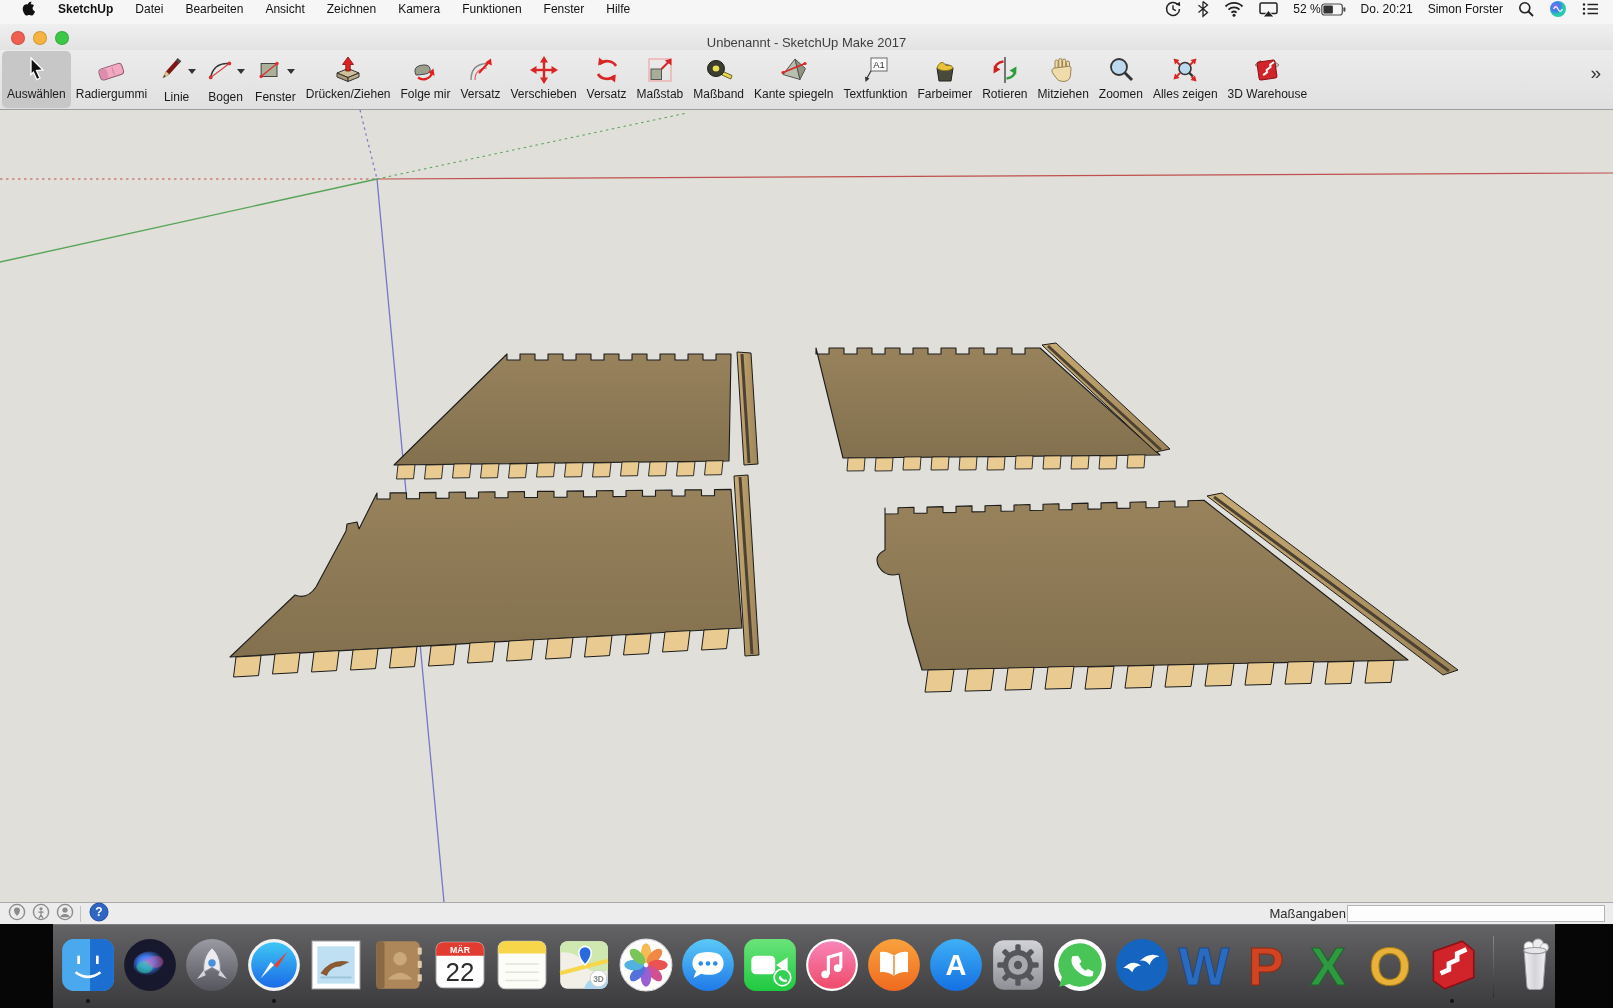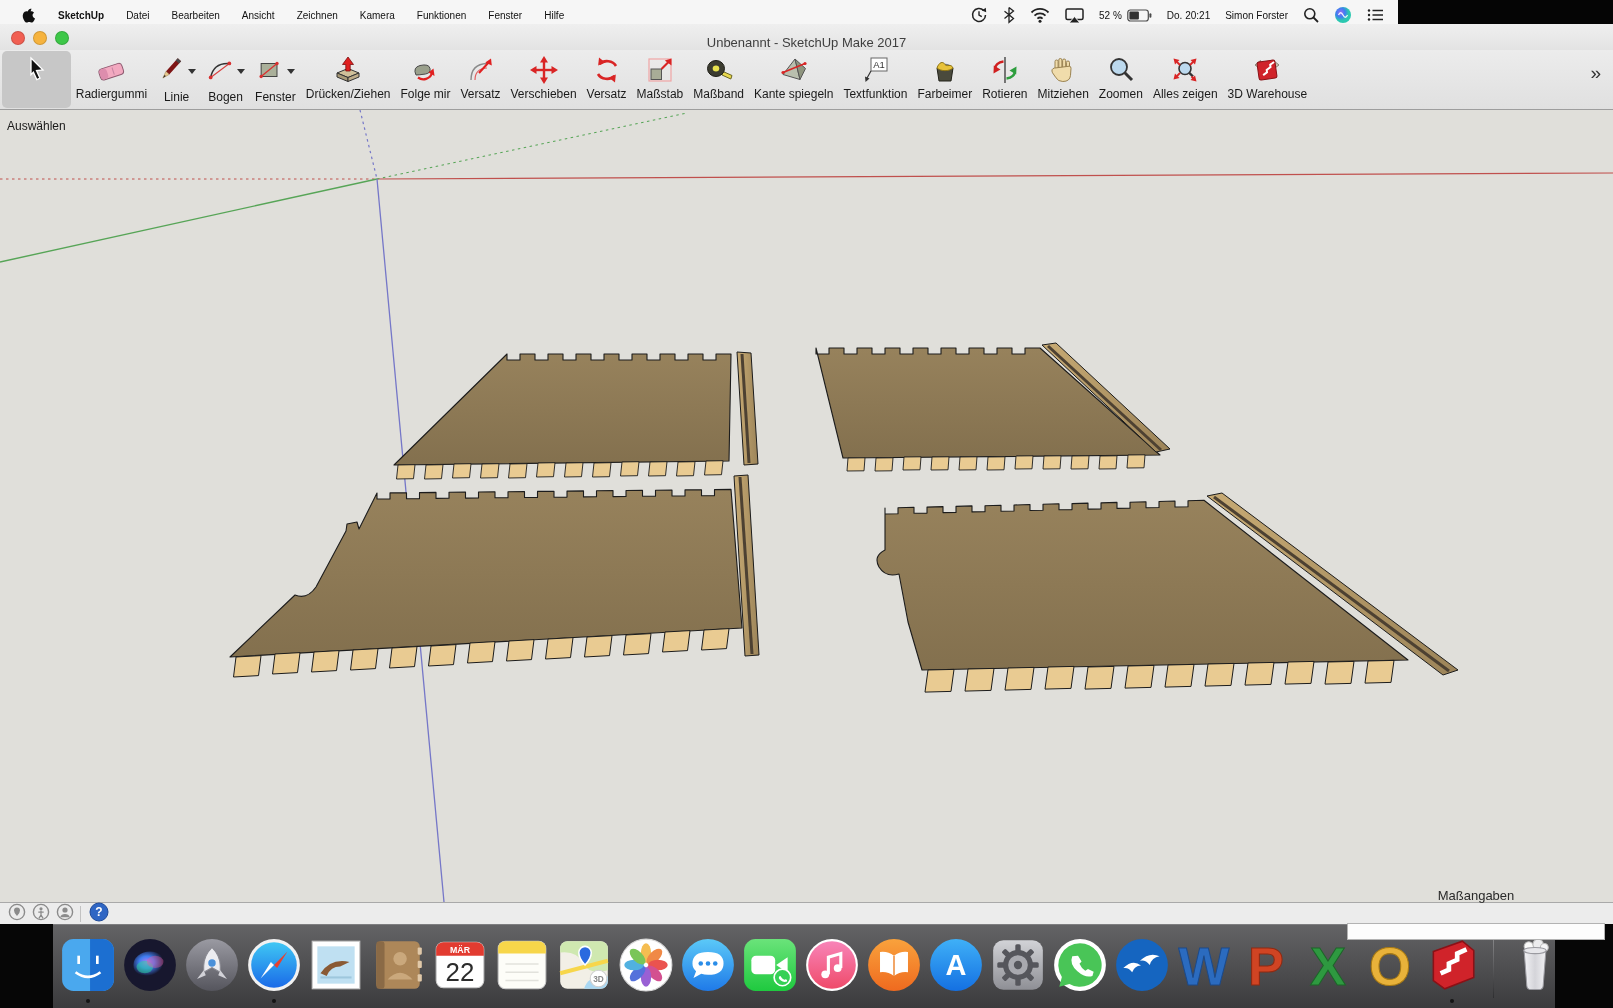--- a/index.html
+++ b/index.html
@@ -1,67 +1,67 @@
 <!DOCTYPE html>
 <html><head>
 <meta charset="utf-8">
 <style>
   html,body{margin:0;padding:0;}
   body{width:1613px;height:1008px;position:relative;overflow:hidden;background:#050505;
        font-family:"Liberation Sans",sans-serif;-webkit-font-smoothing:antialiased;}
 
   
-  .menubar{position:absolute;top:0;left:0;width:1398px;height:24px;background:#f6f6f6;
-           display:flex;align-items:flex-end;font-size:10px;color:#111;z-index:30;}
+  .menubar{position:absolute;top:0;left:0;width:1613px;height:24px;background:#f6f6f6;
+           display:flex;align-items:flex-start;font-size:12px;color:#111;z-index:30;}
   .mb-left{display:flex;align-items:center;padding-left:14px;}
   .mb-apple{padding:0 12px 0 6px;display:flex;align-items:center;}
   .mb-app{font-weight:bold;padding:0 11px;}
   .mb-item{padding:0 11px;white-space:nowrap;}
   .mb-right{margin-left:auto;display:flex;align-items:center;gap:15px;padding-right:14px;}
   .mb-right svg{display:block;}
   .mb-text{white-space:nowrap;}
-  .batt{display:flex;align-items:center;gap:5px;}
+  .batt{display:flex;align-items:center;}
 
   
   .titlebar{position:absolute;top:24px;left:0;width:1613px;height:26px;
             background:linear-gradient(#efefef,#e3e3e3);
             display:flex;align-items:flex-end;justify-content:center;
             font-size:13px;color:#3e3e3e;z-index:20;}
   .traffic{position:absolute;left:11px;top:7px;display:flex;gap:8px;}
   .light{width:12px;height:12px;border-radius:50%;border:0.5px solid rgba(0,0,0,.15);}
   .light.red{background:#f15f52;}
   .light.yellow{background:#f6b33e;}
   .light.green{background:#3dc748;}
 
   
   .toolbar{position:absolute;top:50px;left:0;width:1613px;height:60px;
            background:linear-gradient(#ececec,#e0e0e0);border-bottom:1px solid #9d9d9d;
            display:flex;align-items:stretch;padding:0 2px;box-sizing:border-box;z-index:20;}
   .tool{display:flex;flex-direction:column;align-items:center;justify-content:flex-start;
         padding:4px 5px 16px;border-radius:5px;margin:1px 0;}
-  .tool.selected{background:#c7c7c7;gap:32px;}
+  .tool.selected{background:#c7c7c7;}
   .ticon{height:33px;display:flex;align-items:center;justify-content:center;gap:2px;}
   .tlabel{font-size:12px;color:#1a1a1a;white-space:nowrap;line-height:1;margin-top:3px;}
   .caret{width:0;height:0;border-left:4px solid transparent;border-right:4px solid transparent;
          border-top:5px solid #333;margin-left:1px;align-self:center;}
   .tb-overflow{margin-left:auto;align-self:flex-start;margin-top:12px;font-size:19px;
                color:#333;padding-right:12px;letter-spacing:-2px;}
 
   
   .viewport{position:absolute;top:110px;left:0;width:1613px;height:792px;background:#e0dfda;}
   .viewport svg{display:block;}
 
   
   .statusbar{position:absolute;top:902px;left:0;width:1613px;height:22px;background:#ececec;
              border-top:1px solid #a9a9a9;display:flex;align-items:center;font-size:13px;
              color:#1c1c1c;box-sizing:border-box;padding:0 8px;z-index:20;}
   .sb-icons{display:flex;align-items:center;gap:6px;}
   .sb-div{width:1px;height:16px;background:#c2c2c2;margin:0 8px 0 6px;}
   .sb-text{margin-left:8px;white-space:nowrap;overflow:hidden;}
-  .sb-right{margin-left:auto;display:flex;align-items:center;gap:20px;flex-direction:column;}
+  .sb-right{margin-left:auto;display:flex;align-items:center;gap:1px;}
   .sb-measure-label{color:#2a2a2a;}
   .sb-input{width:250px;height:15px;border:1px solid #b3b3b3;background:#fdfdfd;
             font-size:12px;padding:0 3px;}
 
   
   .dock{position:absolute;top:924px;left:0;width:1613px;height:84px;background:#060606;}
   .dock-panel{position:absolute;left:53px;right:58px;top:0;bottom:0;
               background:linear-gradient(#636365,#3b3b3d);border-top:1px solid #7e7e80;
               display:flex;align-items:center;gap:4px;padding:0 6px;}
   .dock-item{position:relative;width:58px;height:58px;flex:0 0 auto;margin-top:-4px;}

